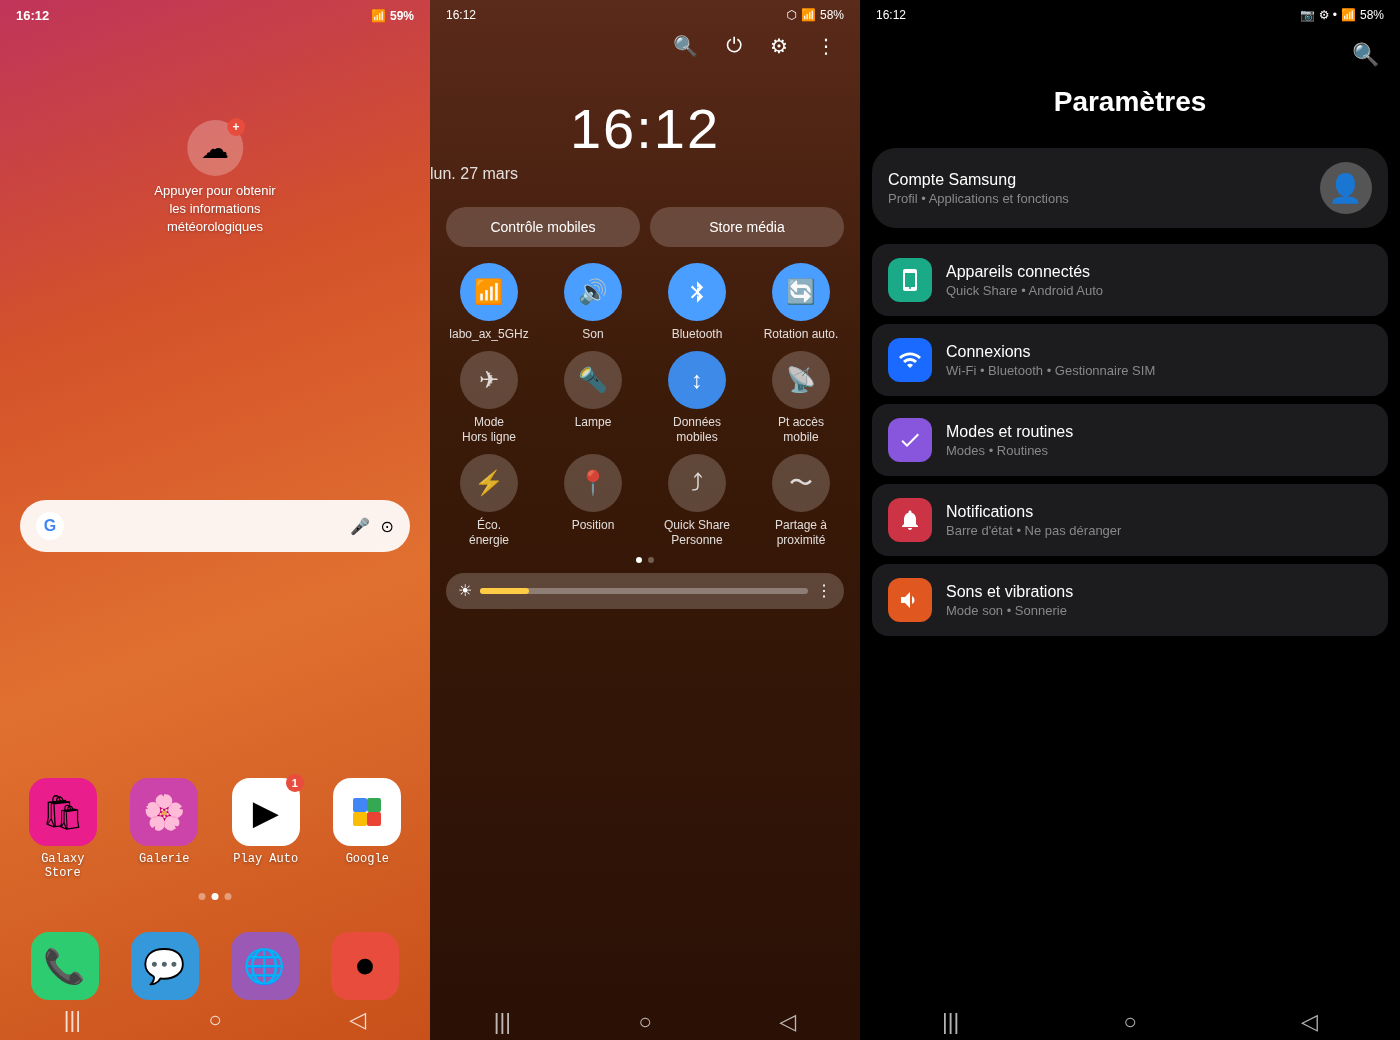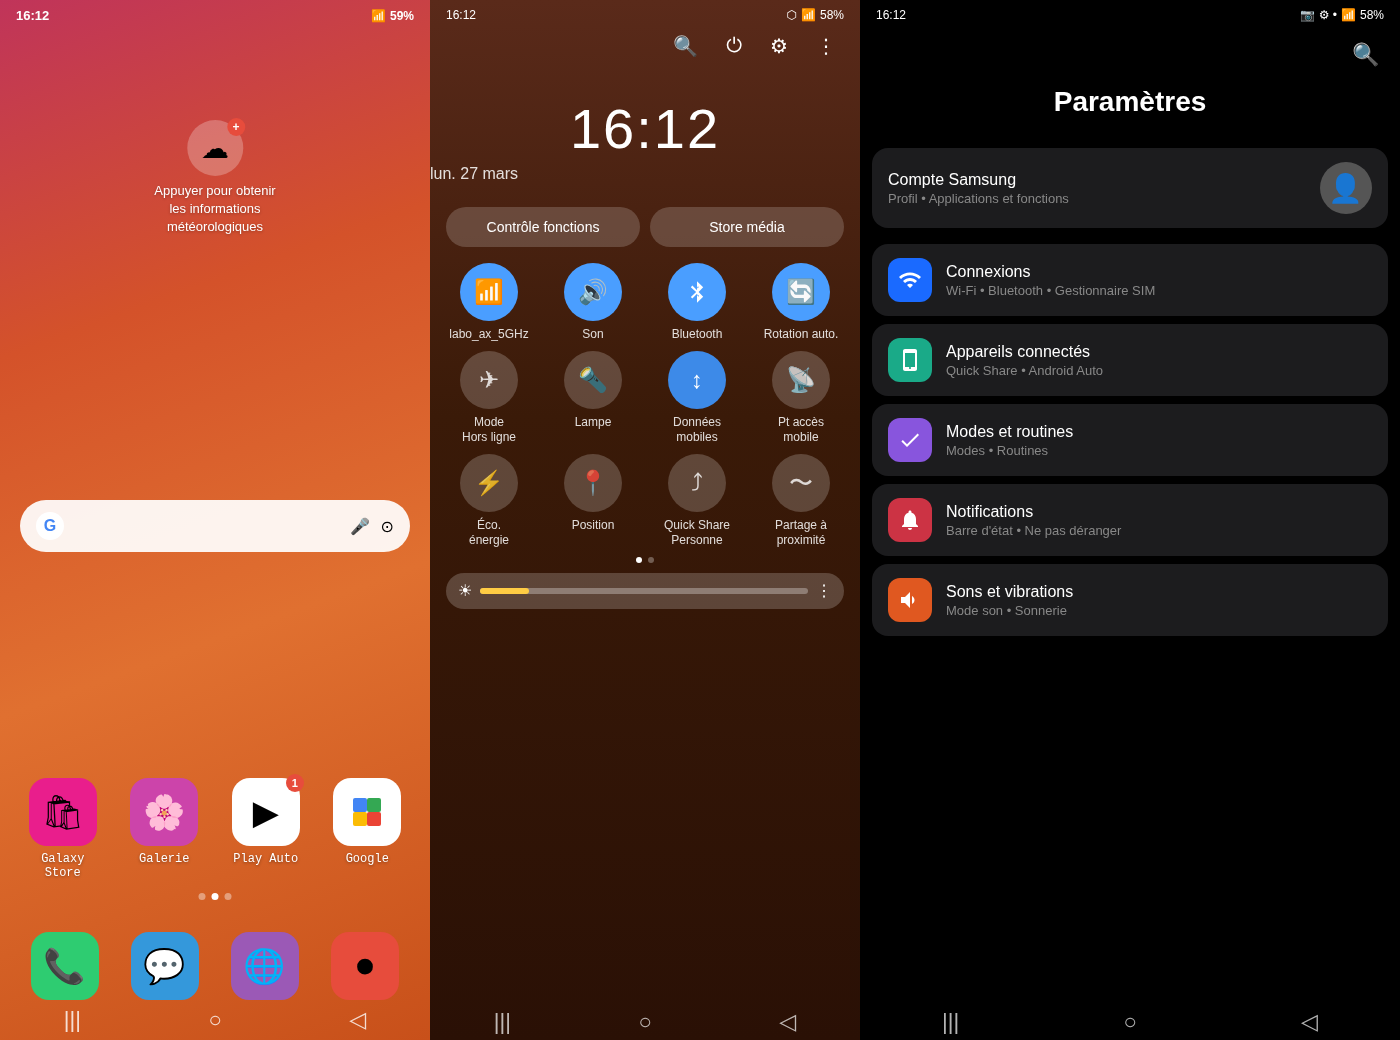--- a/index.html
+++ b/index.html
@@ -382,21 +382,21 @@
     .si-blue { background: #1a6aff; }
     .si-teal { background: #1aaa88; }
     .si-purple { background: #8855dd; }
     .si-orange { background: #e05820; }
     .si-red { background: #cc3344; }
     .settings-item-text { flex: 1; }
     .settings-item-title { color: white; font-size: 16px; font-weight: 500; }
     .settings-item-sub { color: #888; font-size: 13px; margin-top: 2px; }
     .samsung-account-item {
       background: #1c1c1e;
-      border-radius: 16px;
+      border-radius: 24px;
       padding: 14px 16px;
       display: flex;
       align-items: center;
       gap: 14px;
       margin-bottom: 8px;
     }
     .samsung-avatar {
       width: 52px;
       height: 52px;
       border-radius: 50%;
@@ -522,21 +522,21 @@
     <span>🔍</span>
     <span>⏻</span>
     <span>⚙</span>
     <span>⋮</span>
   </div>
 
   <div class="qs-clock">16:12</div>
   <div class="qs-date">lun. 27 mars</div>
 
   <div class="qs-tabs">
-    <div class="qs-tab">Contrôle fonctions</div>
+    <div class="qs-tab">Contrôle mobiles</div>
     <div class="qs-tab">Store média</div>
   </div>
 
   <div class="qs-grid">
     <div class="qs-tile">
       <div class="qs-tile-icon qs-tile-active">📶</div>
       <span class="qs-tile-label">labo_ax_5GHz</span>
     </div>
     <div class="qs-tile">
       <div class="qs-tile-icon qs-tile-active">🔊</div>
@@ -633,40 +633,40 @@
 
     <div class="samsung-account-item">
       <div>
         <div class="settings-item-title">Compte Samsung</div>
         <div class="settings-item-sub">Profil • Applications et fonctions</div>
       </div>
       <div class="samsung-avatar">👤</div>
     </div>
 
     <div class="settings-item">
+      <div class="settings-icon-wrap si-teal">
+        <svg width="24" height="24" viewBox="0 0 24 24" fill="white">
+            <path d="M17 1H7c-1.1 0-2 .9-2 2v18c0 1.1.9 2 2 2h10c1.1 0 2-.9 2-2V3c0-1.1-.9-2-2-2zm0 18H7V5h10v14zm-5 2c-.55 0-1-.45-1-1s.45-1 1-1 1 .45 1 1-.45 1-1 1z"></path>
+          </svg>
+      </div>
+      <div class="settings-item-text">
+        <div class="settings-item-title">Appareils connectés</div>
+        <div class="settings-item-sub">Quick Share • Android Auto</div>
+      </div>
+    </div>
+
+    <div class="settings-item">
       <div class="settings-icon-wrap si-blue">
         <svg width="24" height="24" viewBox="0 0 24 24" fill="white">
             <path d="M1 9l2 2c4.97-4.97 13.03-4.97 18 0l2-2C16.93 2.93 7.08 2.93 1 9zm8 8l3 3 3-3a4.237 4.237 0 00-6 0zm-4-4l2 2a7.074 7.074 0 0110 0l2-2C15.14 9.14 8.87 9.14 5 13z"></path>
           </svg>
       </div>
       <div class="settings-item-text">
         <div class="settings-item-title">Connexions</div>
         <div class="settings-item-sub">Wi-Fi • Bluetooth • Gestionnaire SIM</div>
-      </div>
-    </div>
-
-    <div class="settings-item">
-      <div class="settings-icon-wrap si-teal">
-        <svg width="24" height="24" viewBox="0 0 24 24" fill="white">
-            <path d="M17 1H7c-1.1 0-2 .9-2 2v18c0 1.1.9 2 2 2h10c1.1 0 2-.9 2-2V3c0-1.1-.9-2-2-2zm0 18H7V5h10v14zm-5 2c-.55 0-1-.45-1-1s.45-1 1-1 1 .45 1 1-.45 1-1 1z"></path>
-          </svg>
-      </div>
-      <div class="settings-item-text">
-        <div class="settings-item-title">Appareils connectés</div>
-        <div class="settings-item-sub">Quick Share • Android Auto</div>
       </div>
     </div>
 
     <div class="settings-item">
       <div class="settings-icon-wrap si-purple">
         <svg width="24" height="24" viewBox="0 0 24 24" fill="white">
             <path d="M9 16.2L4.8 12l-1.4 1.4L9 19 21 7l-1.4-1.4L9 16.2z"></path>
           </svg>
       </div>
       <div class="settings-item-text">

